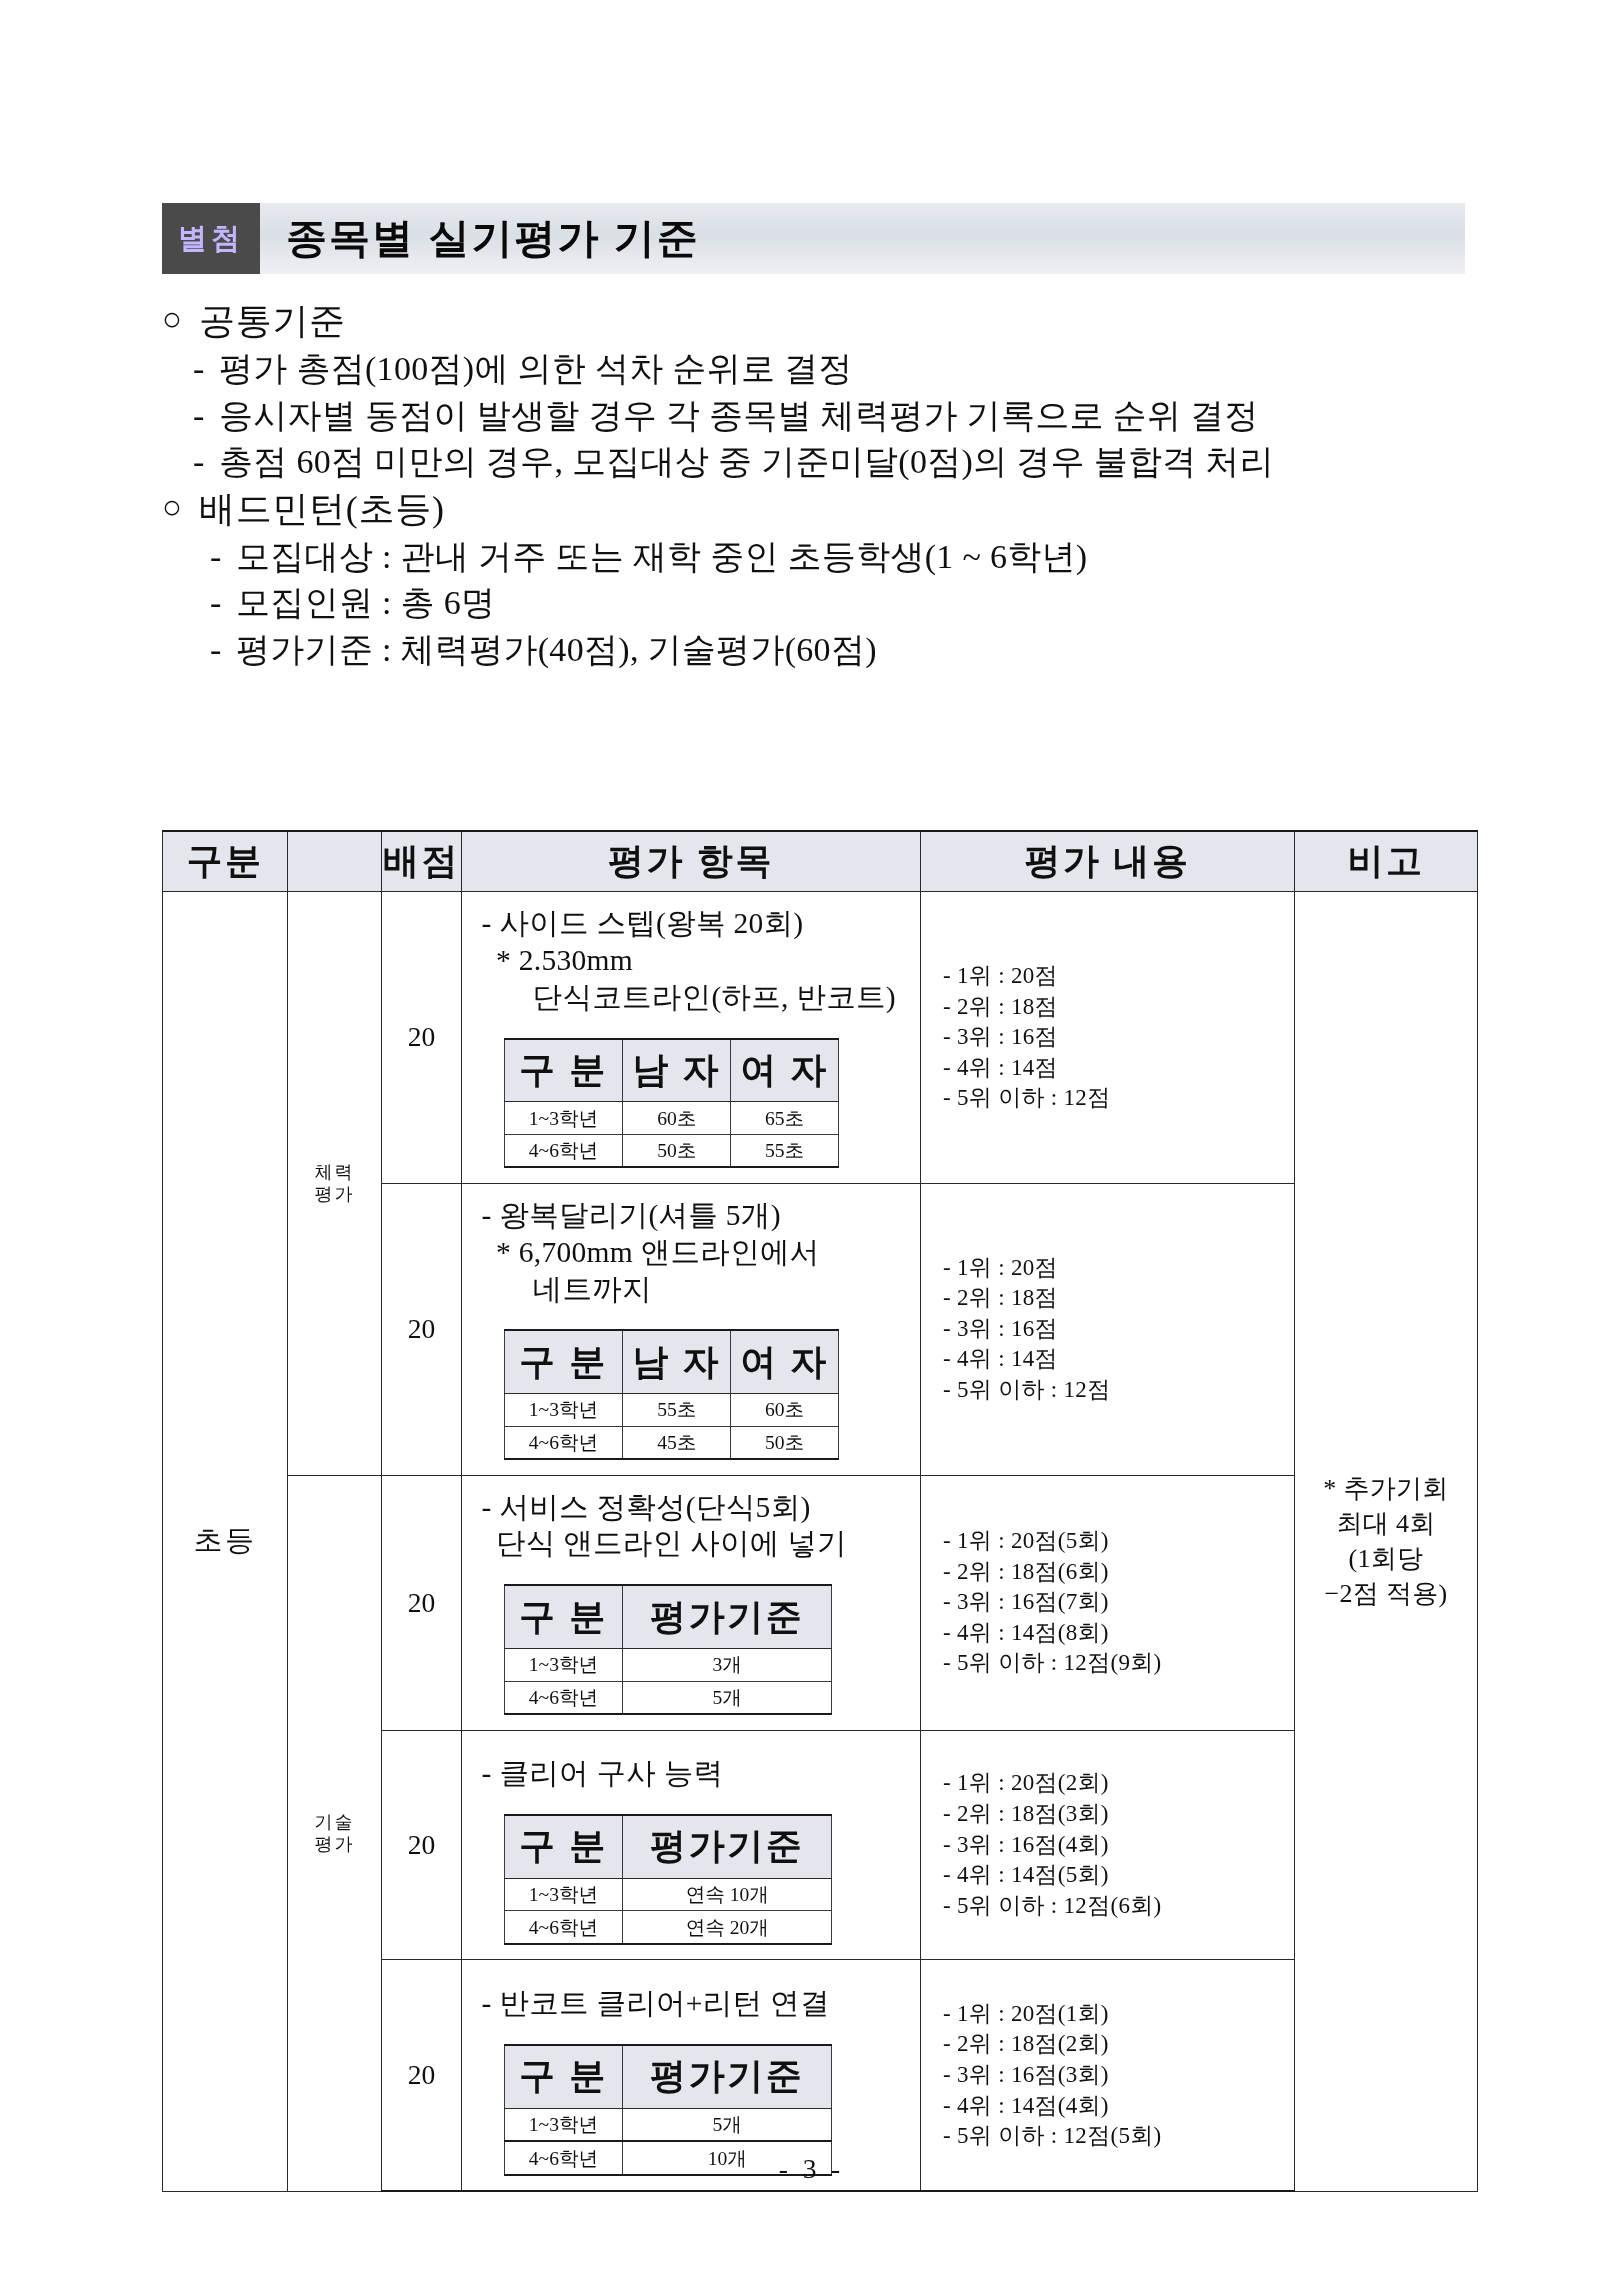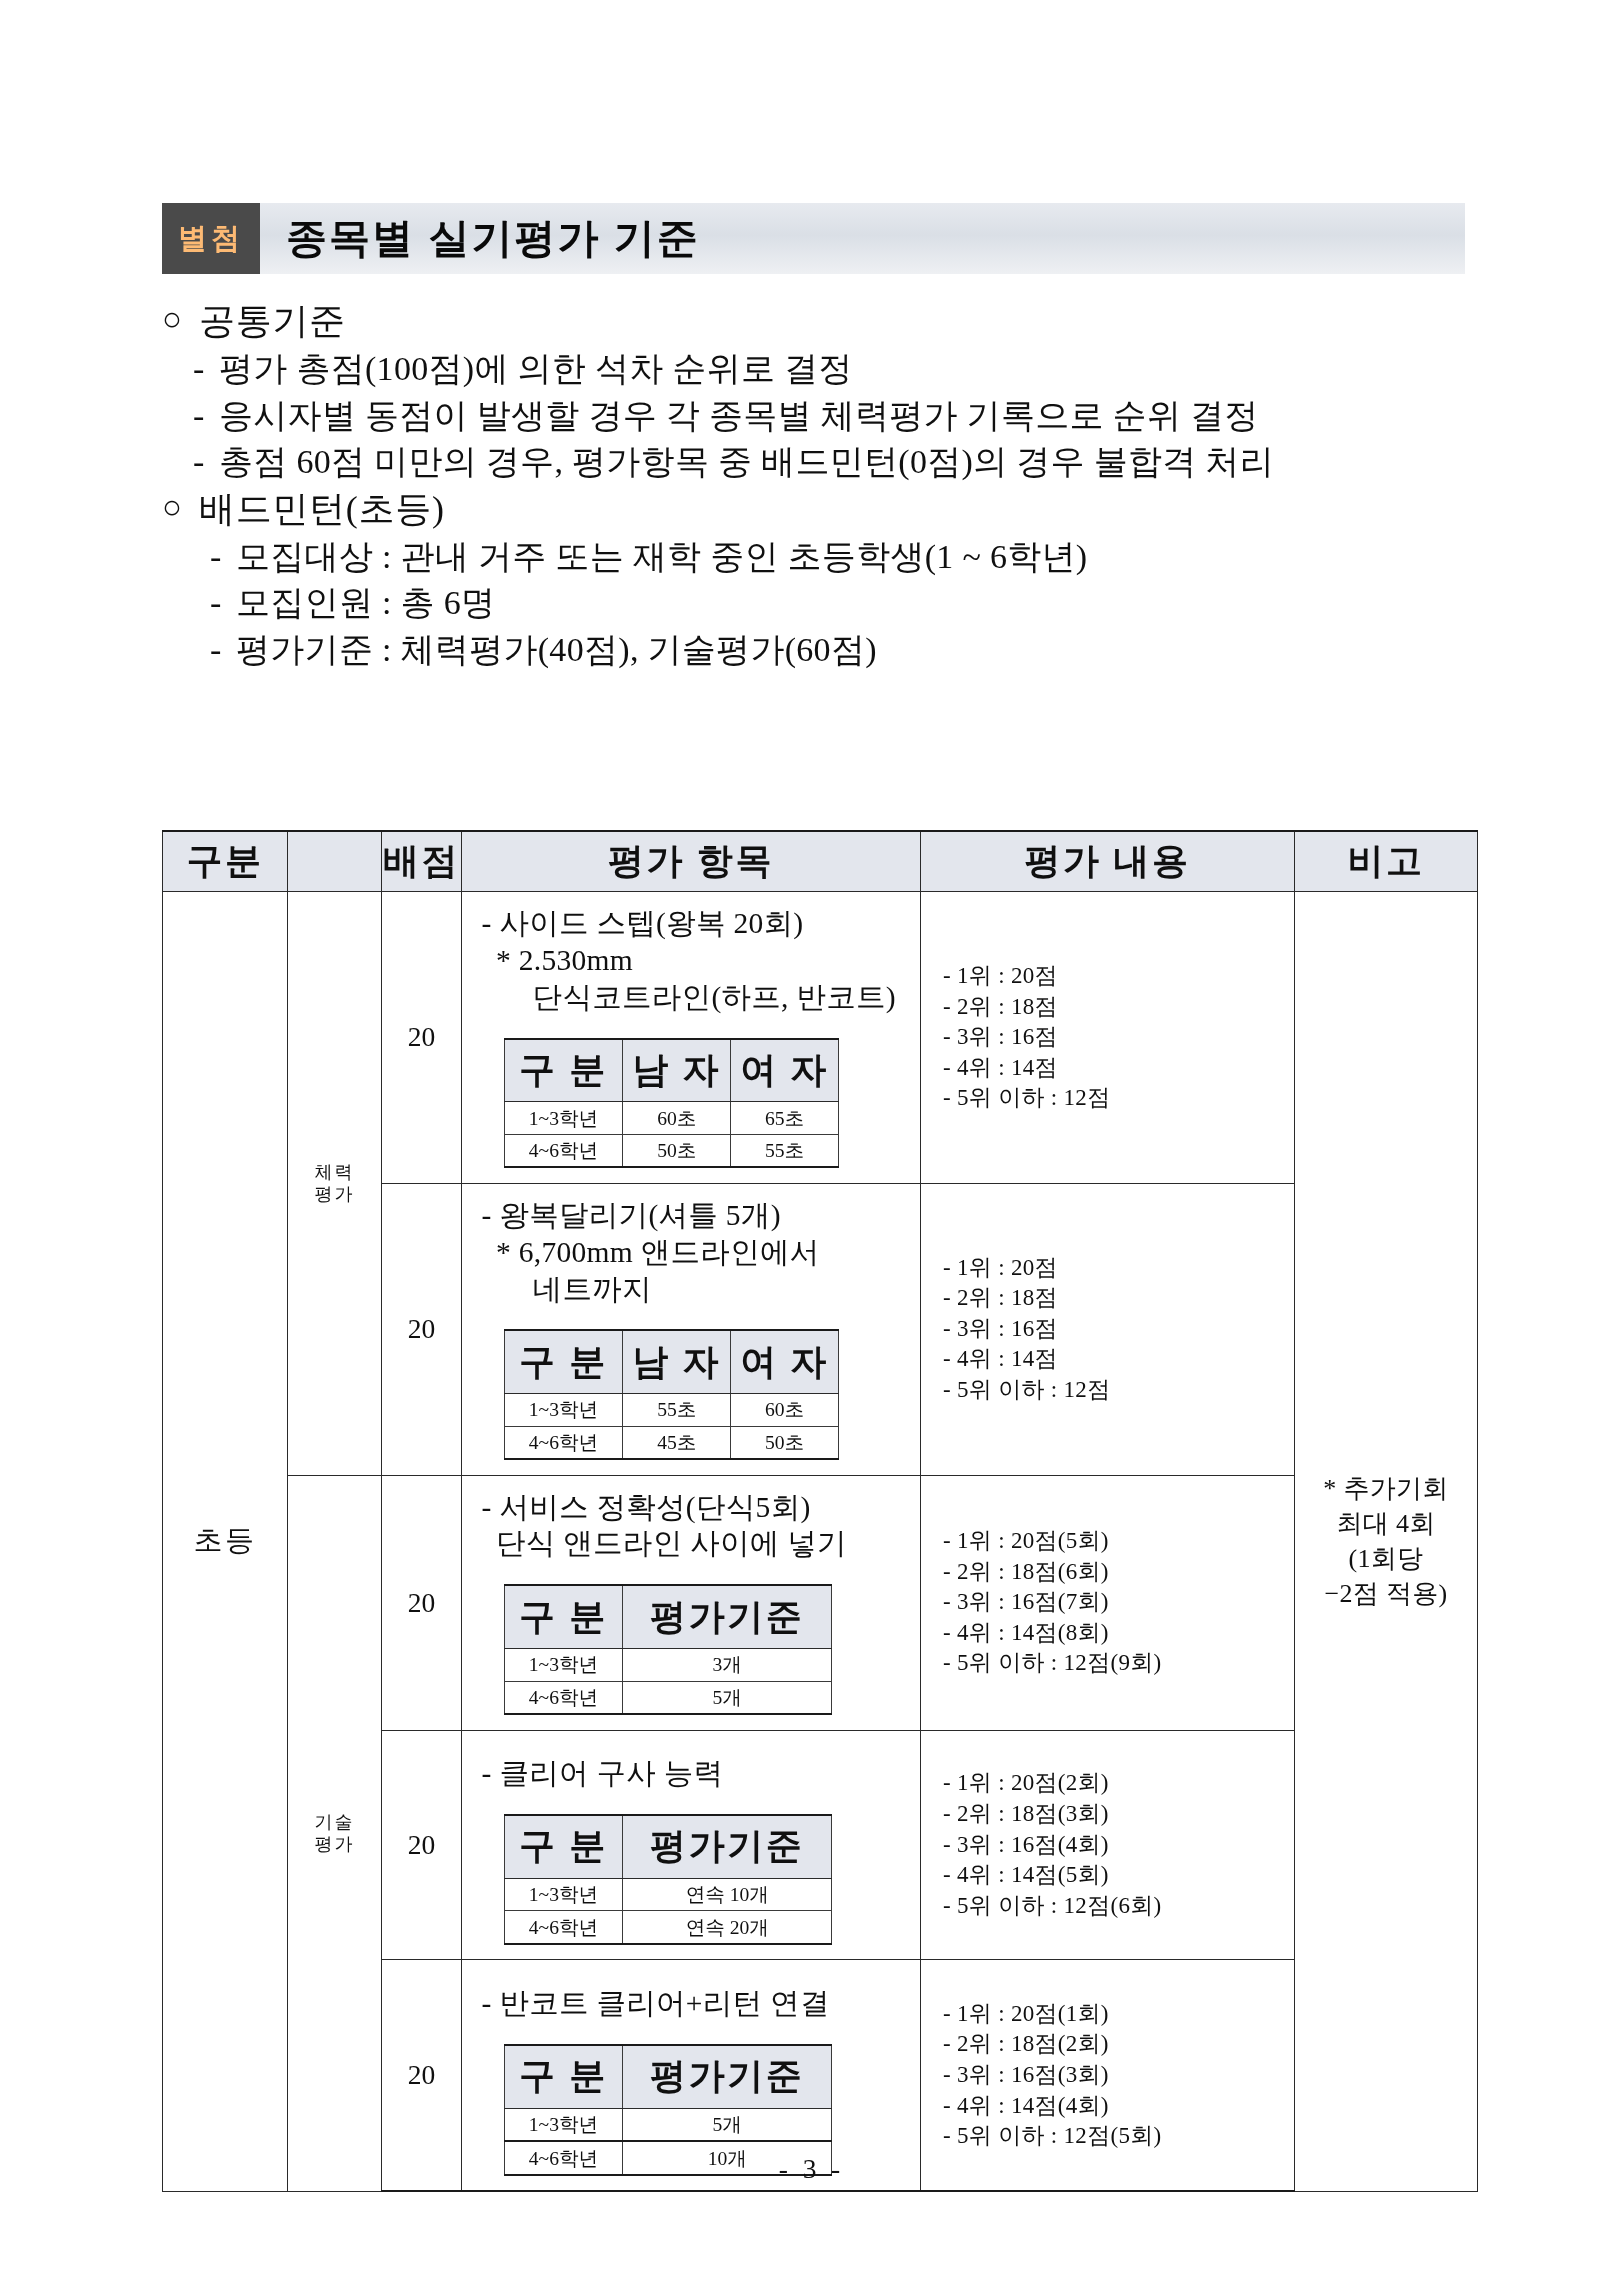--- a/index.html
+++ b/index.html
@@ -31,21 +31,21 @@
     top: 203px;
     width: 1303px;
     height: 71px;
     display: flex;
     align-items: stretch;
     background: linear-gradient(to bottom, #e7eaef 0%, #dadfe6 45%, #eef0f3 100%);
   }
   .banner-tag {
     width: 98px;
     background: #4a4a4a;
-    color: #fdba74;
+    color: #c4b5fd;
     display: flex;
     align-items: center;
     justify-content: center;
     font-size: 29px;
     letter-spacing: 3.9px;
     font-weight: bold;
     font-family: "Liberation Sans", "DejaVu Sans", sans-serif;
   }
   .banner-title {
     flex: 1;
@@ -210,21 +210,21 @@
       <div class="lvl2">
         <span class="marker">-</span>
         <span class="txt">평가 총점(100점)에 의한 석차 순위로 결정</span>
       </div>
       <div class="lvl2">
         <span class="marker">-</span>
         <span class="txt">응시자별 동점이 발생할 경우 각 종목별 체력평가 기록으로 순위 결정</span>
       </div>
       <div class="lvl2">
         <span class="marker">-</span>
-        <span class="txt">총점 60점 미만의 경우, 평가항목 중 배드민턴(0점)의 경우 불합격 처리</span>
+        <span class="txt">총점 60점 미만의 경우, 모집대상 중 기준미달(0점)의 경우 불합격 처리</span>
       </div>
       <div class="lvl1">
         <span class="marker">○</span>
         <span class="txt">배드민턴(초등)</span>
       </div>
       <div class="lvl2 indented">
         <span class="marker">-</span>
         <span class="txt">모집대상 : 관내 거주 또는 재학 중인 초등학생(1 ~ 6학년)</span>
       </div>
       <div class="lvl2 indented">

